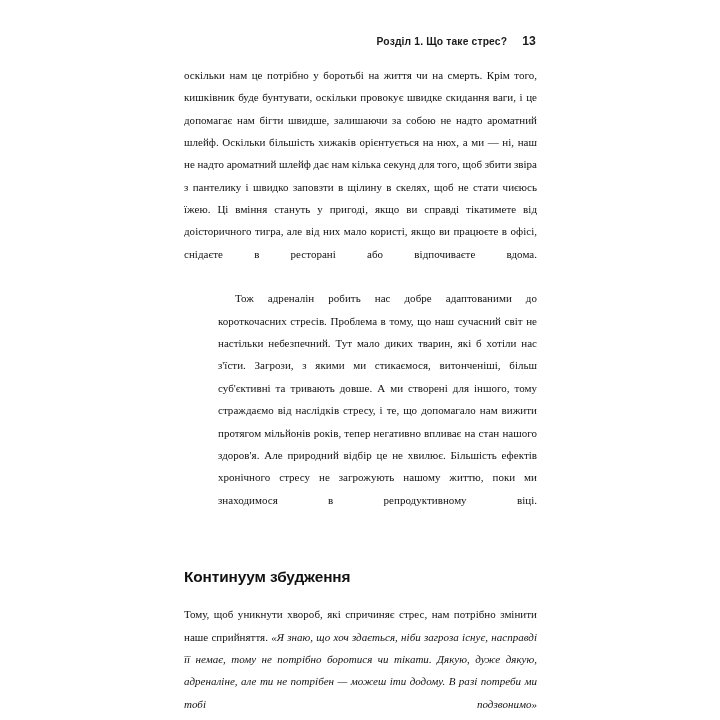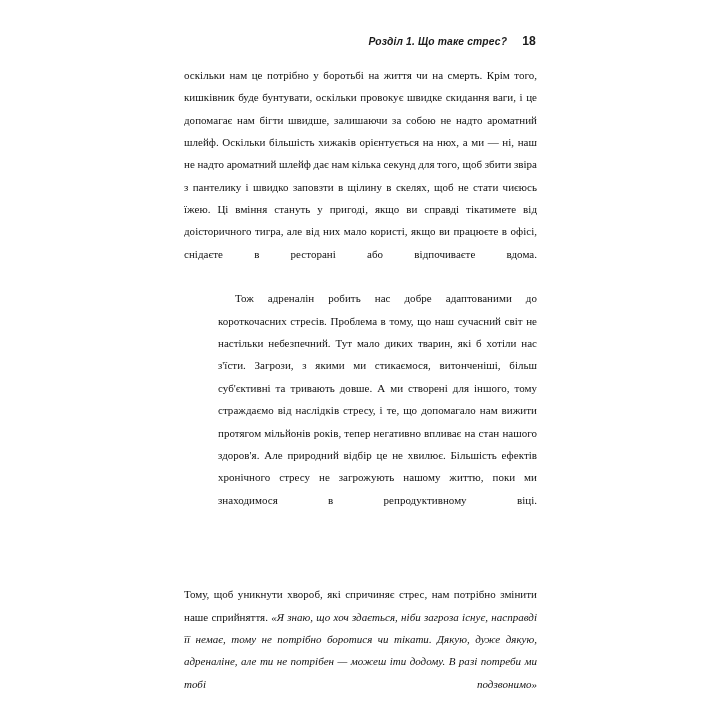--- a/index.html
+++ b/index.html
@@ -36,21 +36,20 @@
     font-family: "Liberation Sans", "DejaVu Sans", sans-serif;
     font-weight: bold;
     font-size: 10.5px;
     letter-spacing: 0.15px;
     color: #1a1a1a;
     white-space: nowrap;
   }
   .running-head .rh-title {
     font-size: 10.3px;
     font-weight: bold;
-    font-style: italic;
   }
   .running-head .rh-folio {
     font-size: 12.2px;
     font-weight: bold;
     margin-left: 15px;
   }
 
   
   .text-column {
     position: absolute;
@@ -104,30 +103,31 @@
   .gap-before-heading { height: 34px; }
   .gap-after-heading  { height: 16px; }
 </style>
 </head>
 <body>
 
 <div class="page">
 
   <div class="running-head">
     <span class="rh-title">Розділ 1. Що таке стрес?</span>
-    <span class="rh-folio">18</span>
+    <span class="rh-folio">13</span>
   </div>
 
   <div class="text-column">
 
     <p class="body-par no-indent">оскільки нам це потрібно у боротьбі на життя чи на смерть. Крім того, кишківник буде бунтувати, оскільки провокує швидке скидання ваги, і це допомагає нам бігти швидше, залишаючи за собою не надто ароматний шлейф. Оскільки більшість хижаків орієнтується на нюх, а ми — ні, наш не надто ароматний шлейф дає нам кілька секунд для того, щоб збити звіра з пантелику і швидко заповзти в щілину в скелях, щоб не стати чиєюсь їжею. Ці вміння стануть у пригоді, якщо ви справді тікатимете від доісторичного тигра, але від них мало користі, якщо ви працюєте в офісі, снідаєте в ресторані або відпочиваєте вдома.</p>
 
     <p class="body-par indent">Тож адреналін робить нас добре адаптованими до короткочасних стресів. Проблема в тому, що наш сучасний світ не настільки небезпечний. Тут мало диких тварин, які б хотіли нас з'їсти. Загрози, з якими ми стикаємося, витонченіші, більш суб'єктивні та тривають довше. А ми створені для іншого, тому страждаємо від наслідків стресу, і те, що допомагало нам вижити протягом мільйонів років, тепер негативно впливає на стан нашого здоров'я. Але природний відбір це не хвилює. Більшість ефектів хронічного стресу не загрожують нашому життю, поки ми знаходимося в репродуктивному віці.</p>
 
     <div class="gap-before-heading"></div>
 
+    <h2 class="section-heading">Континуум збудження</h2>
 
     <div class="gap-after-heading"></div>
 
     <p class="body-par no-indent"><span>Тому, щоб уникнути хвороб, які спричиняє стрес, нам потрібно змінити наше сприйняття. </span><em class="quote-italic">«Я знаю, що хоч здається, ніби загроза існує, насправді її немає, тому не потрібно боротися чи тікати. Дякую, дуже дякую, адреналіне, але ти не потрібен — можеш іти додому. В разі потреби ми тобі подзвонимо»</em></p>
 
   </div>
 </div>
 
 </body></html>

